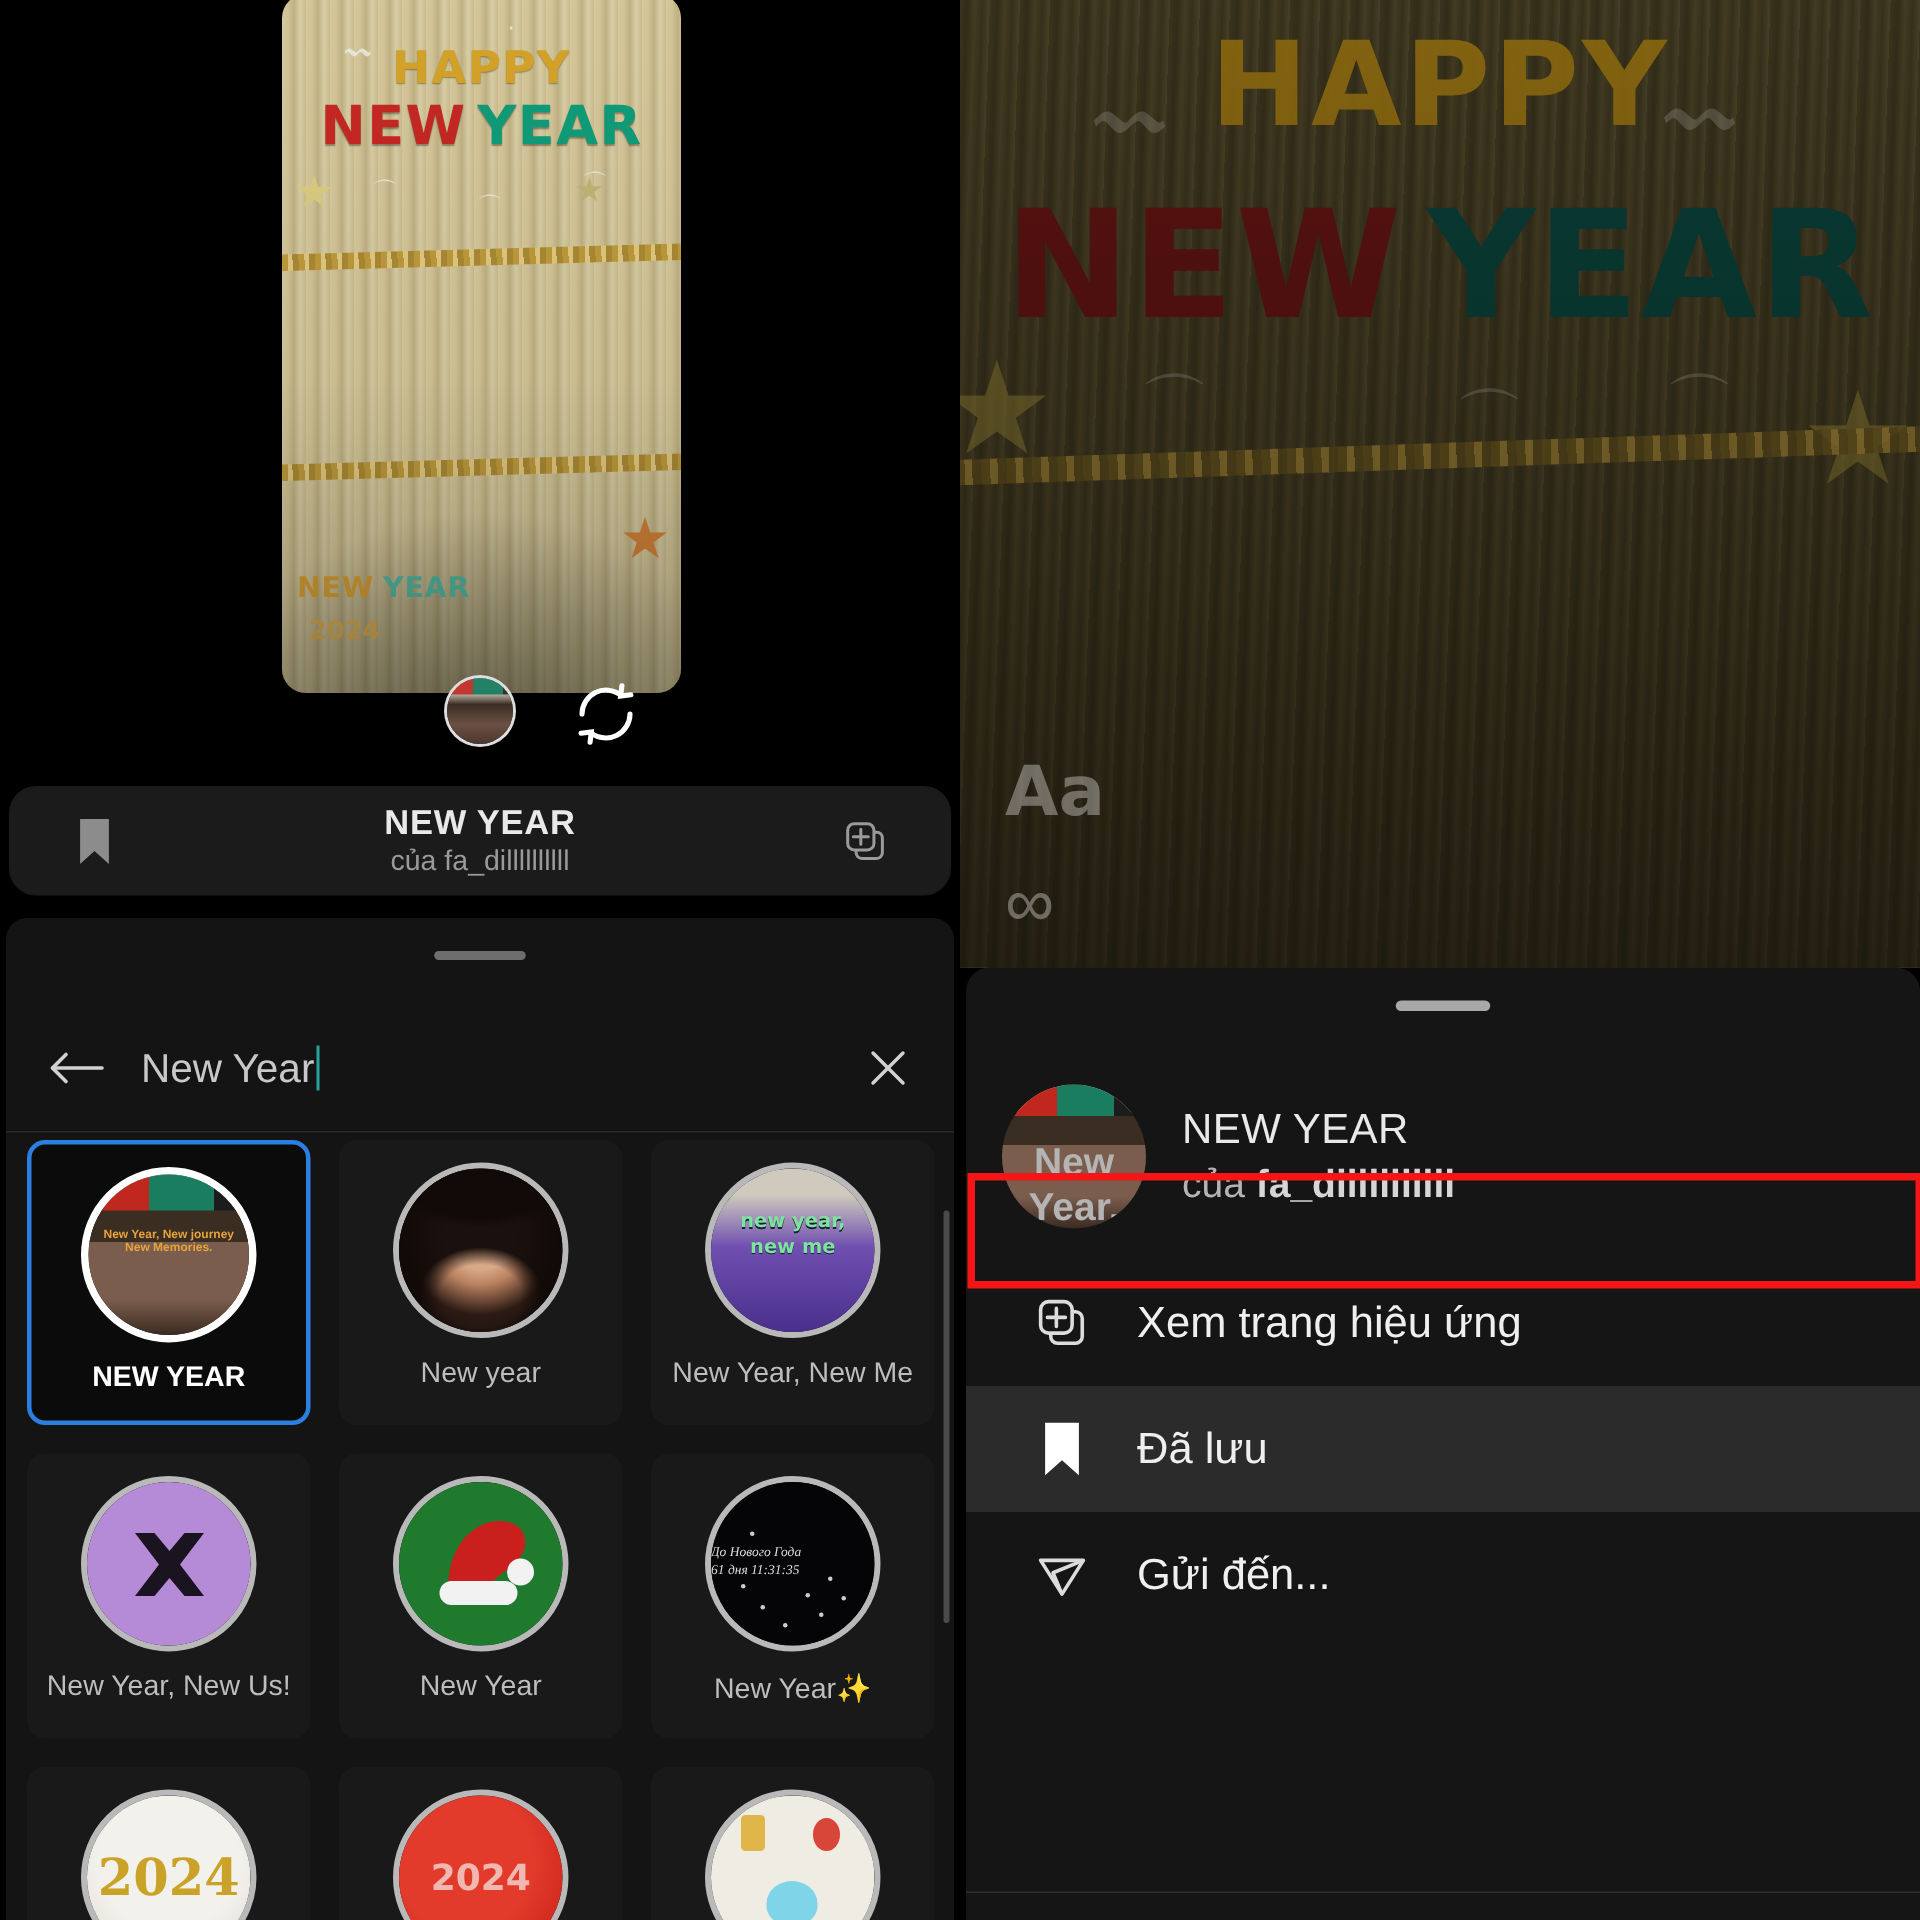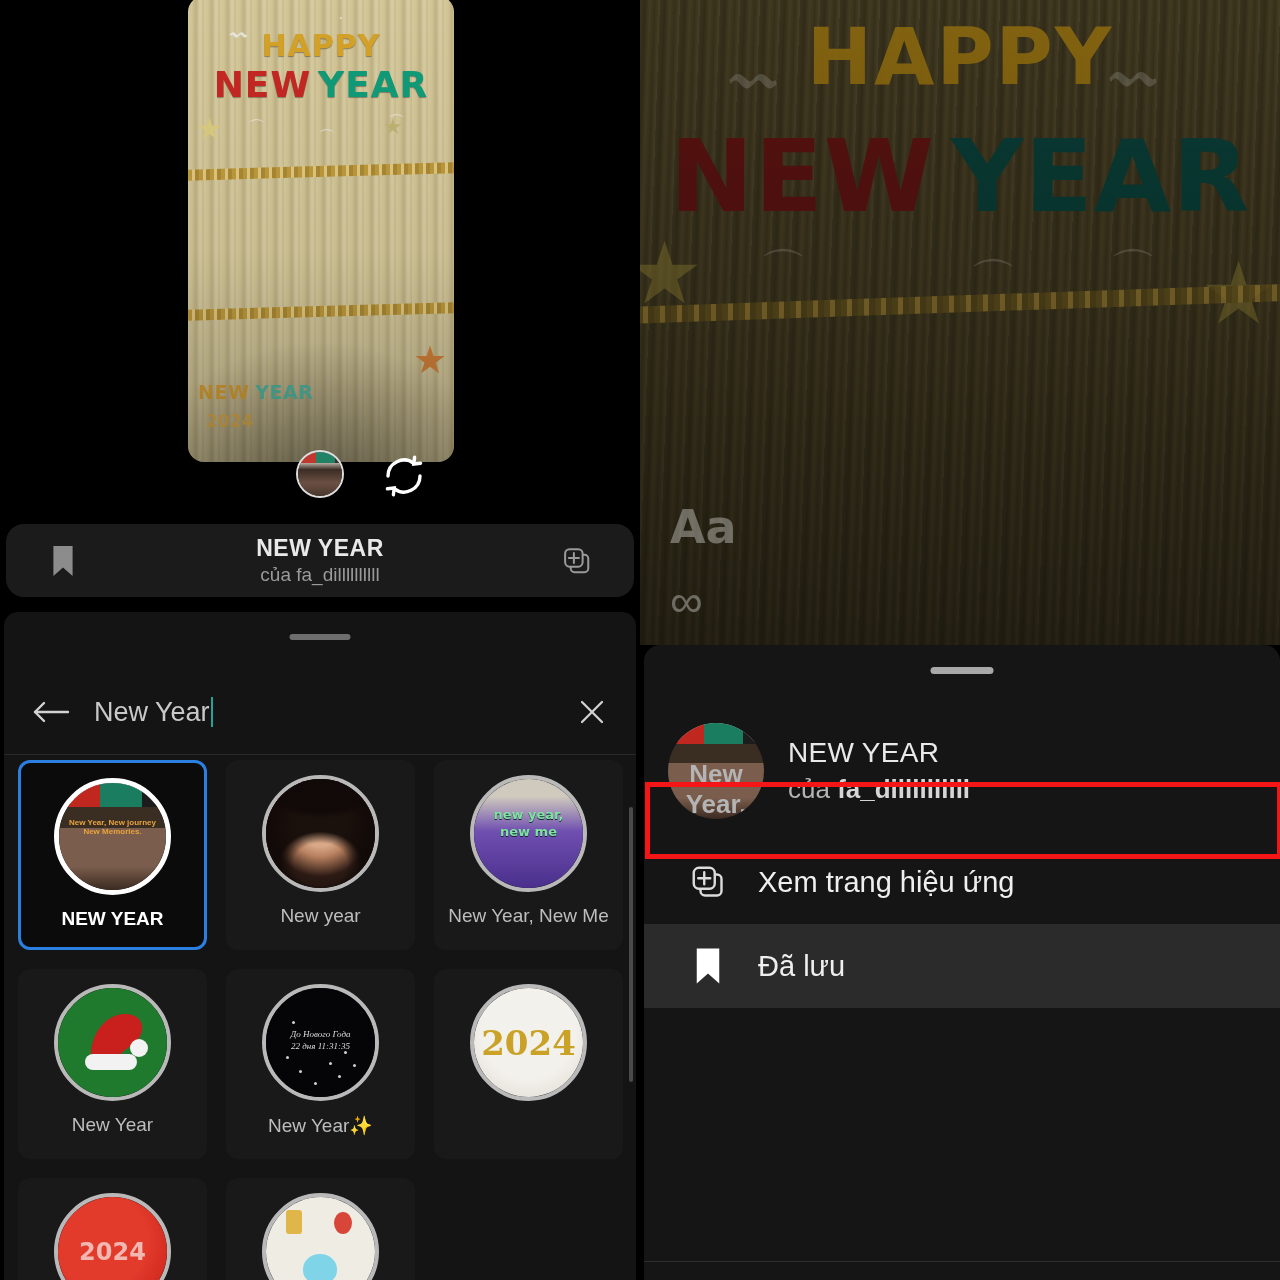--- a/index.html
+++ b/index.html
@@ -162,21 +162,21 @@
   .th-newme { position:absolute; inset:0;
     background: linear-gradient(180deg,#cfcabd 0 16%, #6f4fb0 48%, #4a2f8c 100%); }
   .th-newme .t { position:absolute; top:26%; width:100%; text-align:center;
     font-family:"DejaVu Sans", sans-serif; font-weight:900; font-size:13px;
     color:#7fe3a0; line-height:1.25; text-shadow:0 1px 0 #123;}
   .th-x { position:absolute; inset:0; background:#b58ad6;
     display:flex; align-items:center; justify-content:center;}
   .th-santa { position:absolute; inset:0; background:#1f7a2e;
     display:flex; align-items:center; justify-content:center;}
   .th-night { position:absolute; inset:0; background:#050507; }
-  .th-night .ct { position:absolute; top:38%; width:100%; text-align:center;
+  .th-night .ct { position:absolute; top:38%; width:100%; 
     font-family:"Liberation Serif", serif; font-style:italic;
     font-size:9px; color:#ddd; line-height:1.3;}
   .th-night .sp { position:absolute; width:3px;height:3px;border-radius:50%;
     background:#fff; opacity:.8;}
   .th-2024 { position:absolute; inset:0;
     background: radial-gradient(circle at 50% 40%, #f3f1ec 0 55%, #ddd9cf 100%);
     display:flex;align-items:center;justify-content:center;
     font-family:"DejaVu Serif", serif; font-weight:900; font-size:34px; color:#c9a227;}
   .th-wib { position:absolute; inset:0;
     background: radial-gradient(circle at 40% 40%, #e23b2c 0 50%, #c41d14 100%);
@@ -380,20 +380,30 @@
           <div class="thumb">
             <div class="th-newme">
               <div class="t">
                 <span>new year,</span><br><span>new me</span>
               </div>
             </div>
           </div>
           <div class="tlabel">New Year, New Me</div>
         </div>
 
+        <div class="tile">
+          <div class="thumb">
+            <div class="th-x">
+              <svg width="62" height="62" viewBox="0 0 62 62" fill="#1a1320">
+                <path d="M8 10l13 0 10 12 10-12 13 0-16 21 16 21-13 0-10-12-10 12-13 0 16-21z"></path>
+              </svg>
+            </div>
+          </div>
+          <div class="tlabel">New Year, New Us!</div>
+        </div>
 
         <div class="tile">
           <div class="thumb">
             <div class="th-santa">
               <svg width="80" height="78" viewBox="0 0 80 78">
                 <path d="M18 52C18 28 34 10 52 10c14 0 20 10 16 20-4 10-16 14-22 22z" fill="#c9201d"></path>
                 <rect x="12" y="50" width="52" height="16" rx="8" fill="#f2f2f2"></rect>
                 <circle cx="66" cy="44" r="9" fill="#f2f2f2"></circle>
               </svg>
             </div>
@@ -406,21 +416,21 @@
             <div class="th-night">
               <div class="sp" style="left:18%;top:62%"></div>
                 <div class="sp" style="left:30%;top:75%"></div>
               <div class="sp" style="left:58%;top:68%"></div>
                 <div class="sp" style="left:72%;top:58%"></div>
               <div class="sp" style="left:66%;top:80%"></div>
                 <div class="sp" style="left:44%;top:86%"></div>
               <div class="sp" style="left:80%;top:70%"></div>
                 <div class="sp" style="left:24%;top:30%"></div>
               <div class="ct">
-                <span>До Нового Года</span><br><span>22 дня 11:31:35</span>
+                <span>До Нового Года</span><br><span>61 дня 11:31:35</span>
               </div>
             </div>
           </div>
           <div class="tlabel">New Year✨</div>
         </div>
 
         <div class="tile">
           <div class="thumb">
             <div class="th-2024">
                 <span>2024</span>
@@ -506,20 +516,29 @@
 
         <div class="menu-item active">
           <div class="mi-icon">
             <svg width="30" height="38" viewBox="0 0 24 30">
                 <path d="M3 1h18v28l-9-8-9 8z" fill="#ffffff"></path>
               </svg>
           </div>
           <div class="mi-label">Đã lưu</div>
         </div>
 
+        <div class="menu-item">
+          <div class="mi-icon">
+            <svg width="36" height="36" viewBox="0 0 24 24" fill="none" stroke="#dcdcdc" stroke-width="1.6" stroke-linejoin="round">
+              <path d="M2.5 5.5h19L12 20.5z"></path>
+              <path d="M12 20.5L8 11l13.5-5.5"></path>
+            </svg>
+          </div>
+          <div class="mi-label">Gửi đến...</div>
+        </div>
 
 
 
       </div>
 
       <div class="rp-divider"></div>
       <div class="annot annot-right"></div>
     </div>
   </div>
 

